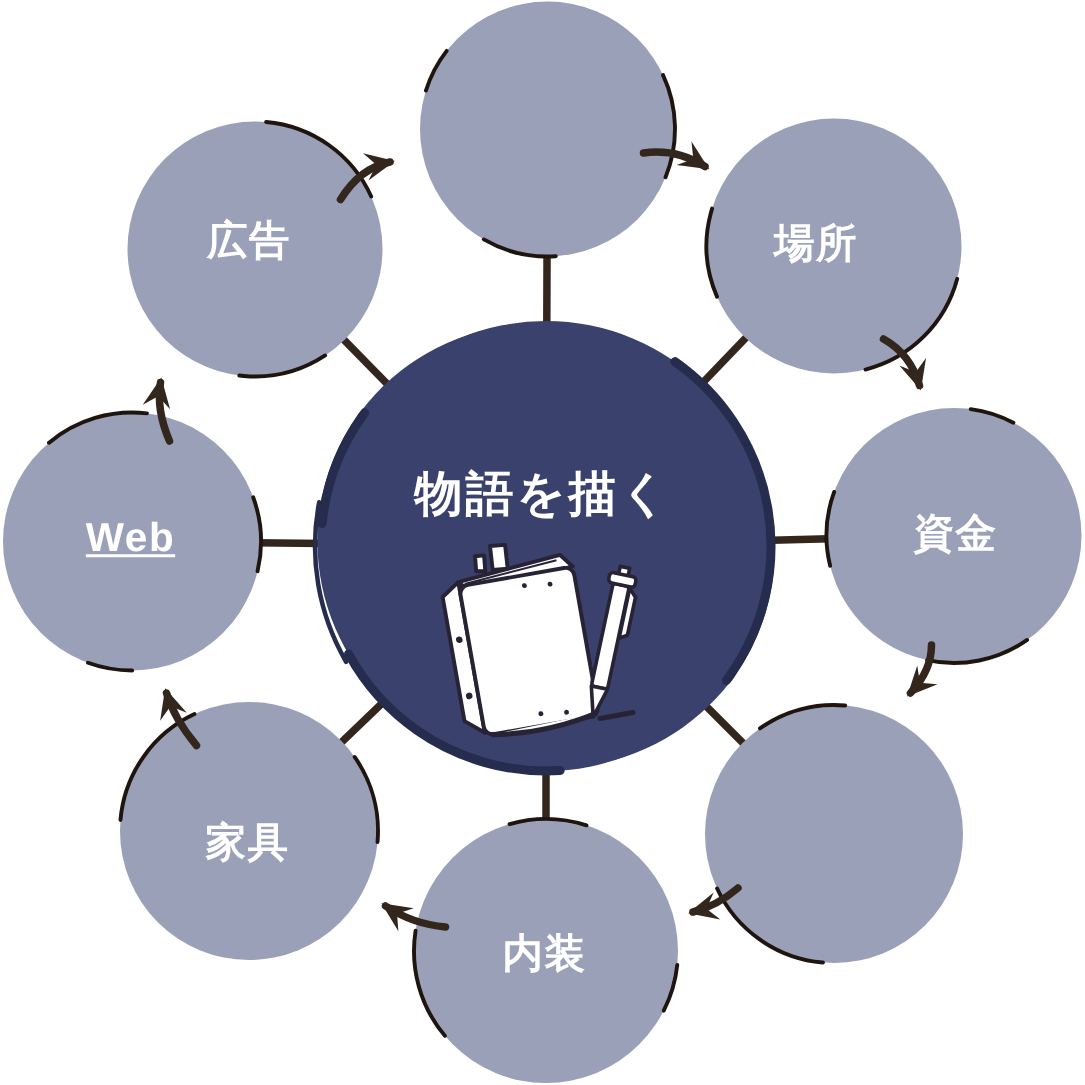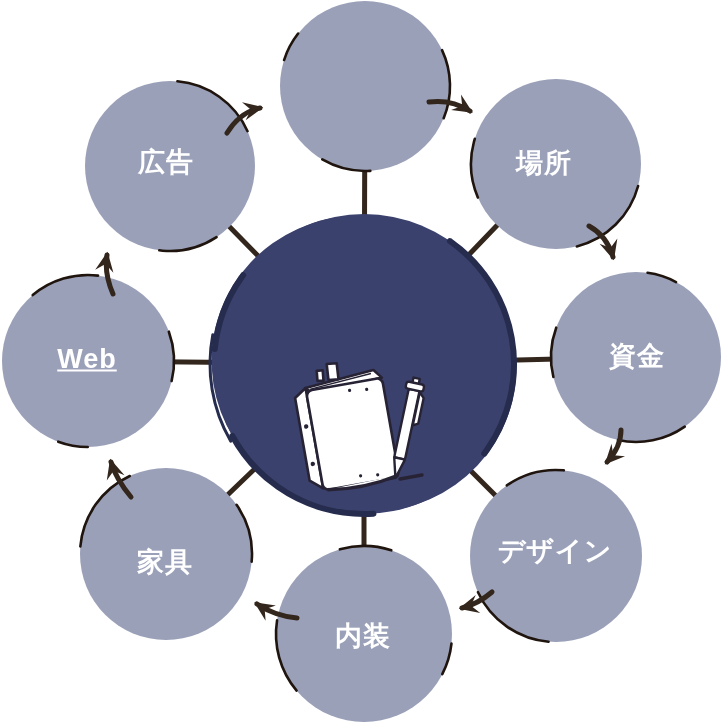--- a/index.html
+++ b/index.html
@@ -134,21 +134,21 @@
         <polygon points="-5.5,26 5.5,26 0,46"></polygon>
         <rect x="-3.2" y="-56" width="6.4" height="6"></rect>
         <rect x="-9" y="-51" width="18" height="7" rx="2.5"></rect>
         <path d="M 6,-43 L 11,-38 L 11,-12 L 6,-9 Z"></path>
       </g>
 
       <path d="M 400,479 L 422,475" stroke="#272335" stroke-width="3.4" stroke-linecap="round" fill="none"></path>
     </g>
   </svg>
 
+  <div class="lbl center-lbl p-center">物語を描く</div>
   <div class="lbl node p-place">場所</div>
   <div class="lbl node p-funds">資金</div>
-  <div class="lbl node p-design">デザイン</div>
   <div class="lbl node p-interior">内装</div>
   <div class="lbl node p-furniture">家具</div>
   <div class="lbl node p-web">Web</div>
   <div class="lbl node p-ads">広告</div>
 
 </div>
 
 </body></html>

